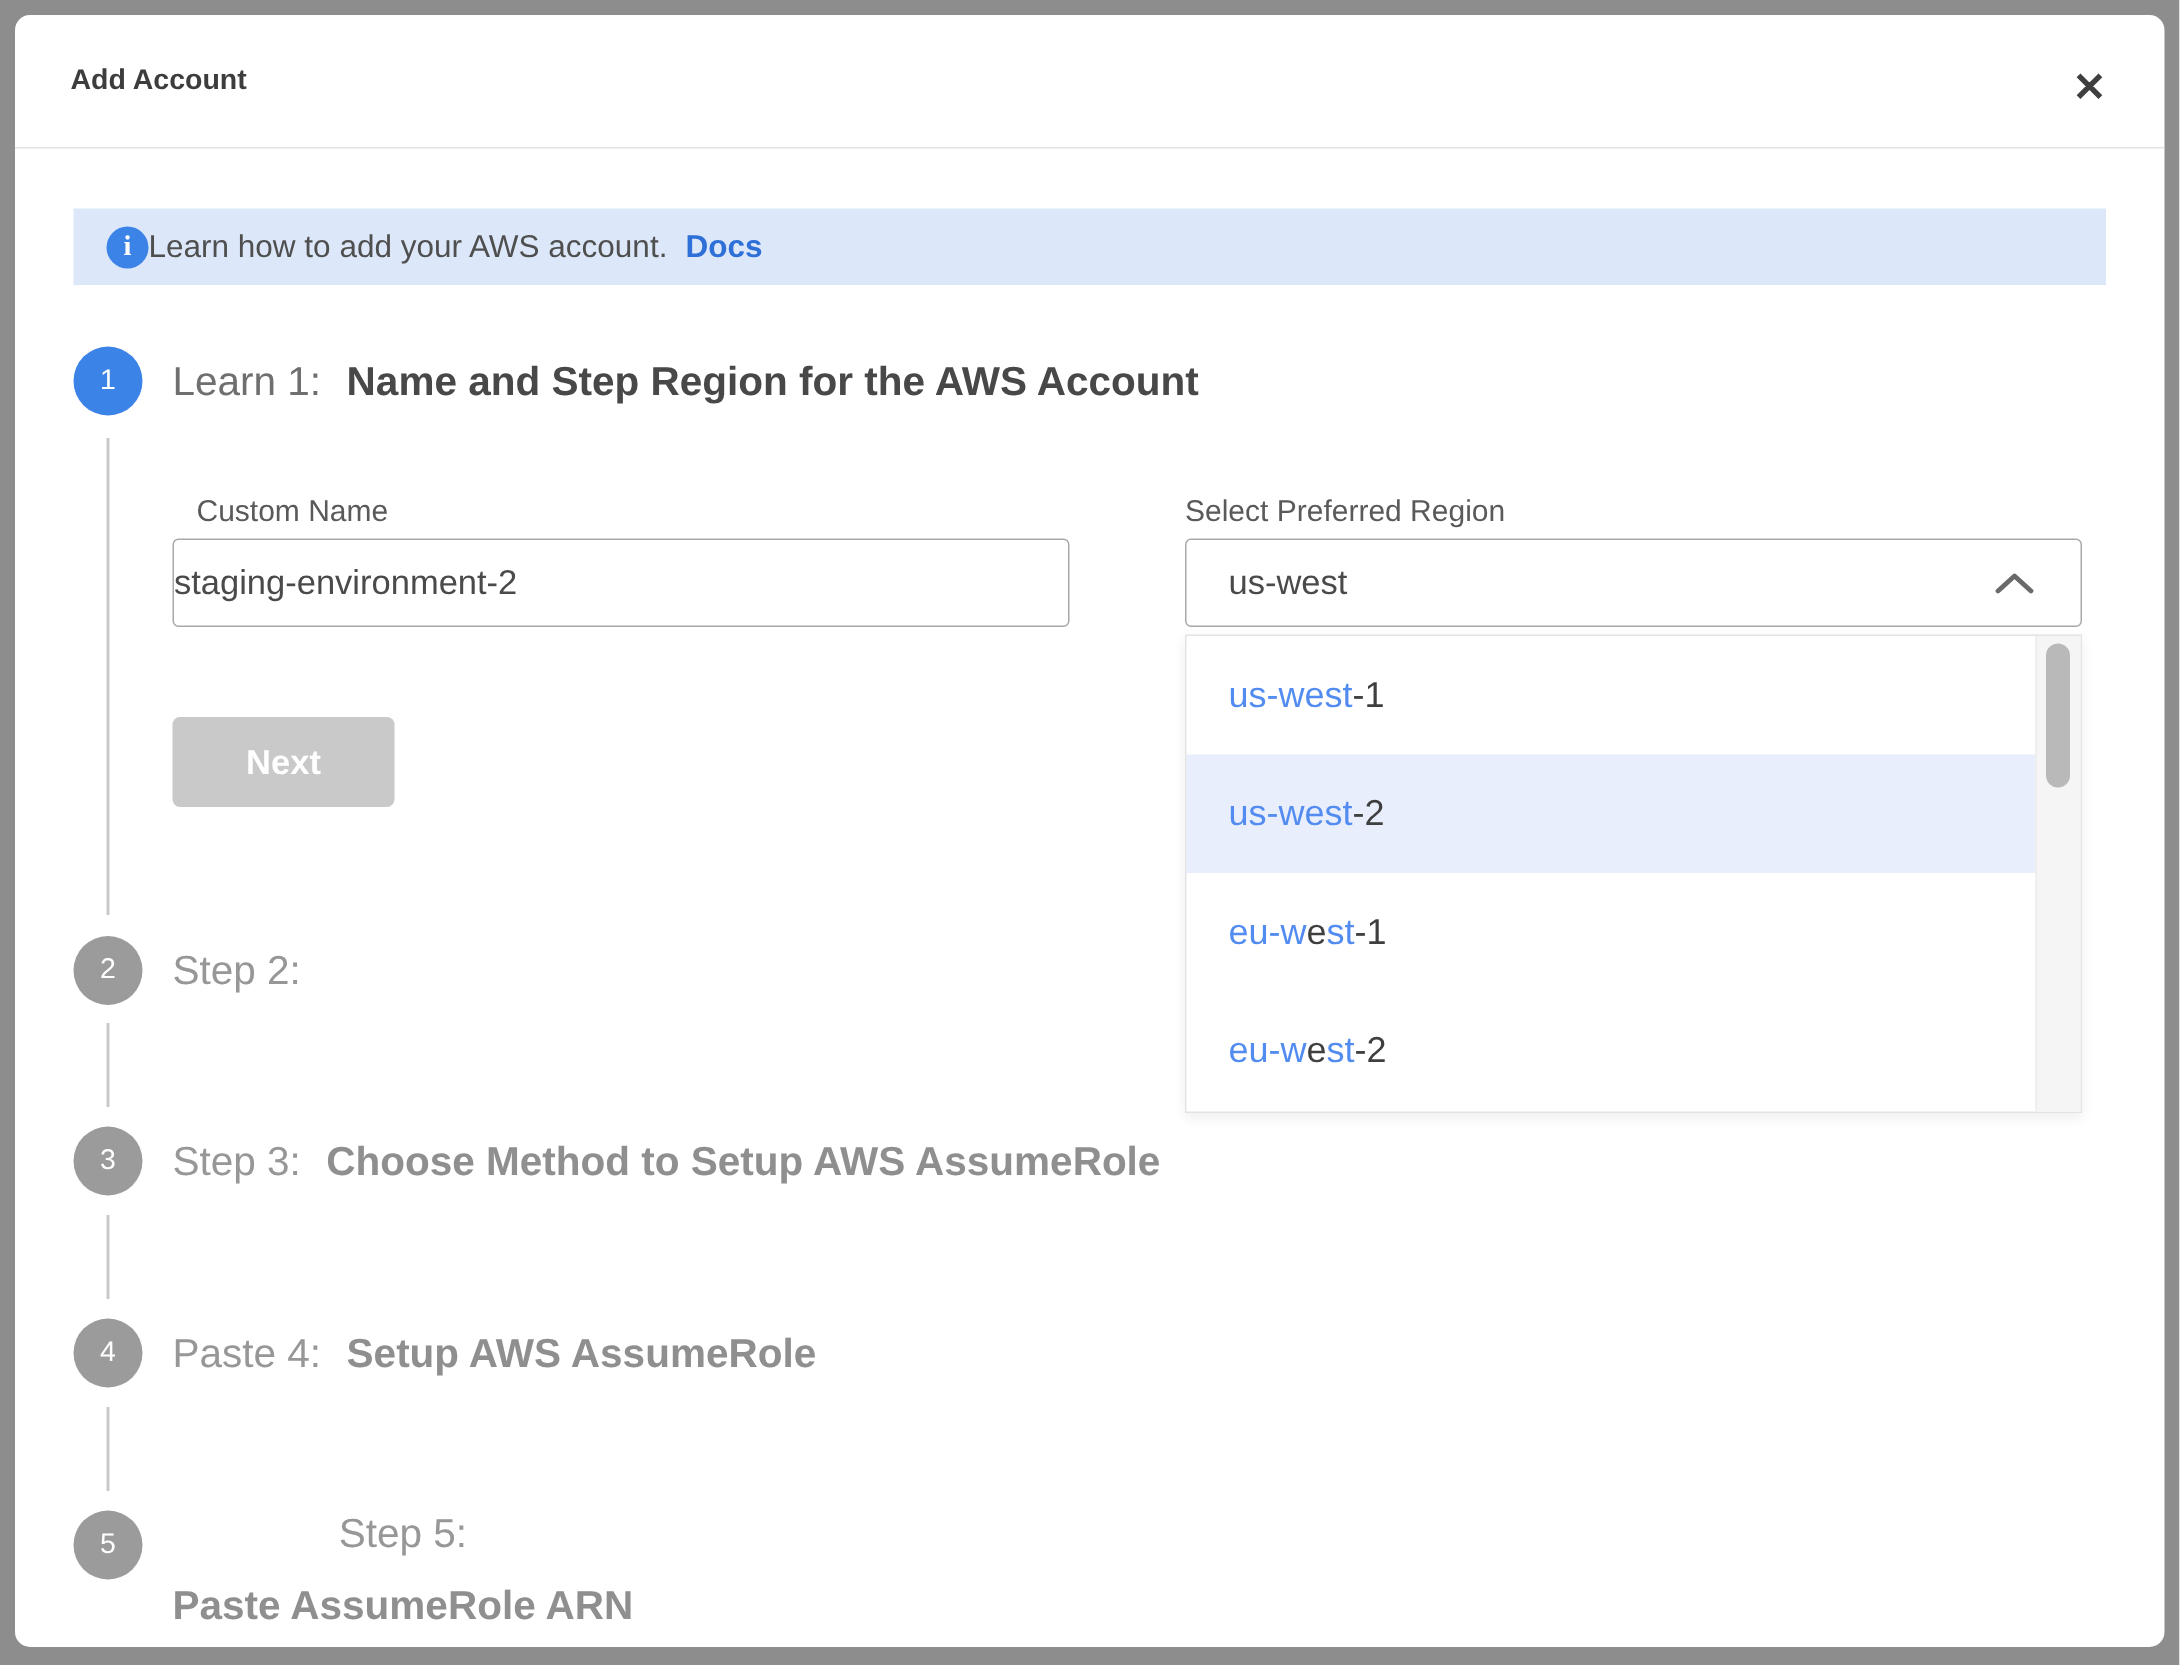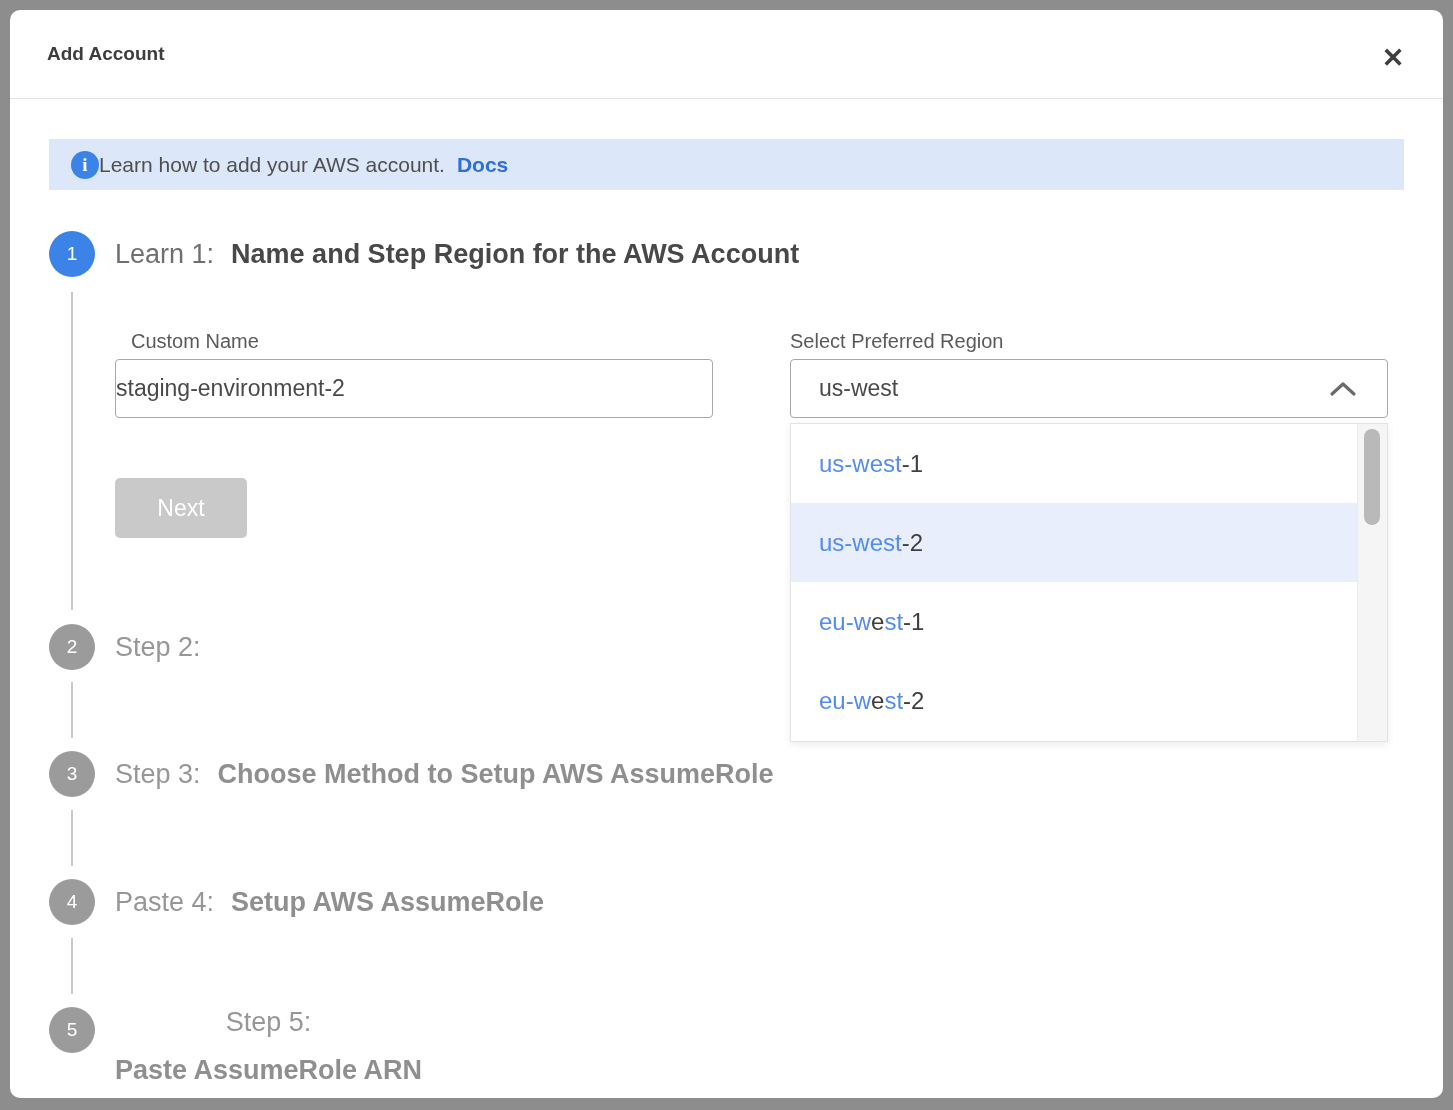--- a/index.html
+++ b/index.html
@@ -46,22 +46,22 @@
   .field-label { position:absolute; top:320px; font-size:20px; color:#5a5a5a; }
   .lbl-name { left:92px;margin-left:29px; } .lbl-region { left:780px; }
   .text-input { position:absolute; top:349px; height:59px; border:1px solid #a8a8a8; border-radius:4px;
                 background:#ffffff; font-size:23px; color:#4a4a4a; outline:none;
                 font-family:"Liberation Sans","DejaVu Sans",sans-serif; }
   .inp-name { left:105px; width:598px; padding-left:0; }
   .inp-region { left:780px; width:598px; padding-left:28px; padding-right:70px; }
   .chevron-wrap { position:absolute; left:1313px; top:362px; width:40px; height:34px; display:flex;
                   align-items:center; justify-content:center; cursor:pointer; background:transparent; border:none; }
 
-  .next-btn { position:absolute; left:105px; top:468px; width:132px; height:60px; background:#c9c9c9;
-              border:none; border-radius:5px; color:#ffffff; font-size:23px; font-weight:400; cursor:default;
+  .next-btn { position:absolute; left:105px; top:468px; width:148px; height:60px; background:#c9c9c9;
+              border:none; border-radius:5px; color:#ffffff; font-size:23px; font-weight:700; cursor:default;
               font-family:"Liberation Sans","DejaVu Sans",sans-serif; }
 
   
   .dropdown { position:absolute; left:780px; top:413px; width:598px; height:319px; background:#ffffff;
               border:1px solid #e3e3e3; box-shadow:0 3px 8px rgba(0,0,0,0.07); }
   .opt { position:relative; width:566px; height:79px; display:flex; align-items:center; padding-left:28px;
          font-size:24px; cursor:pointer; white-space:nowrap; }
   .opt.hl { background:#e8eefb; }
   .seg-m { color:#538cf0; }
   .seg-u { color:#3f3f3f; }

